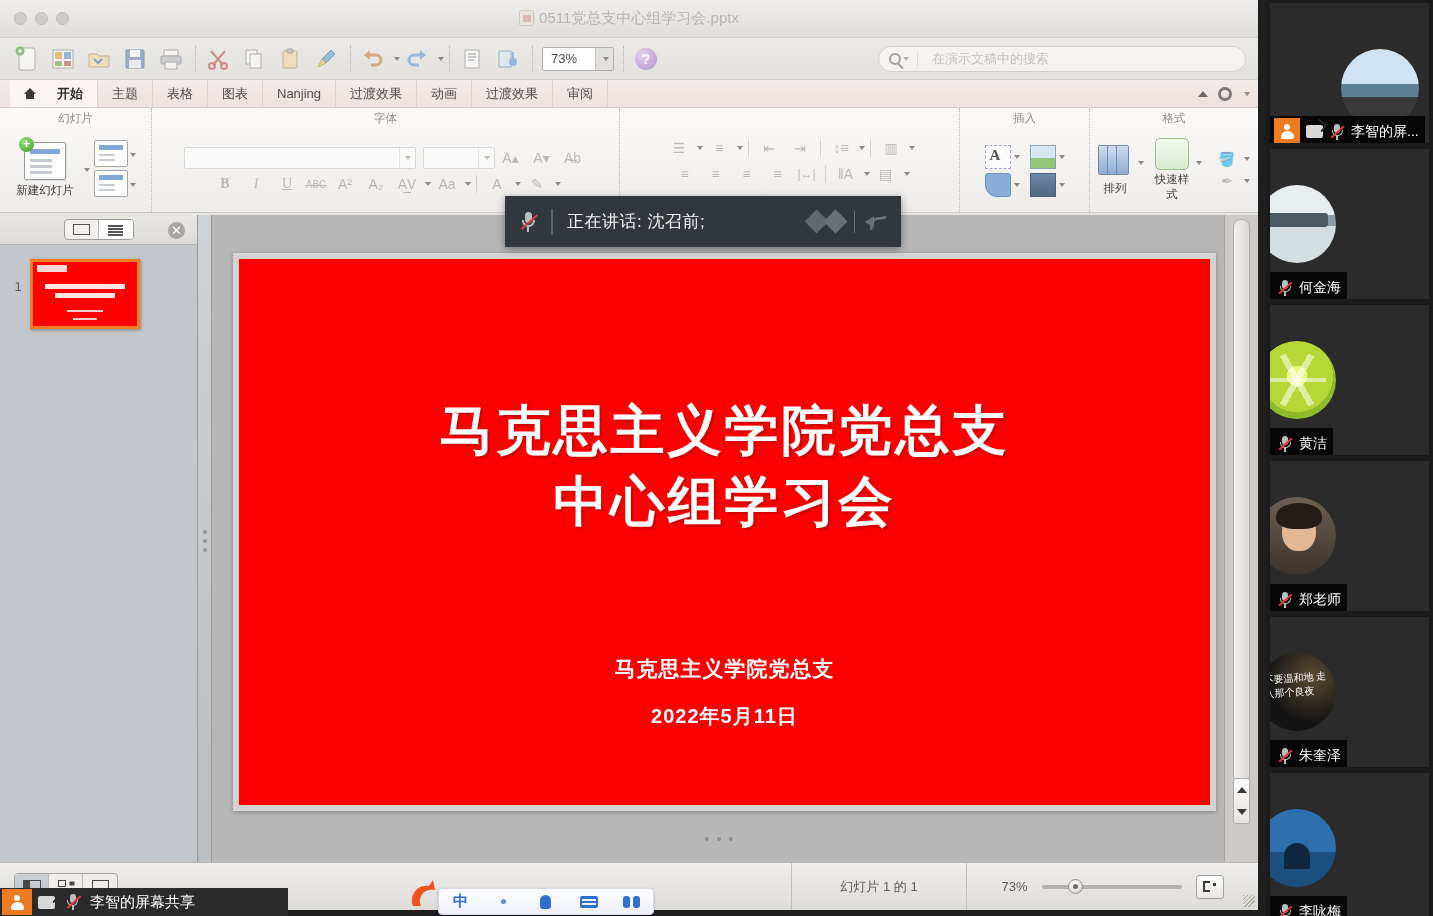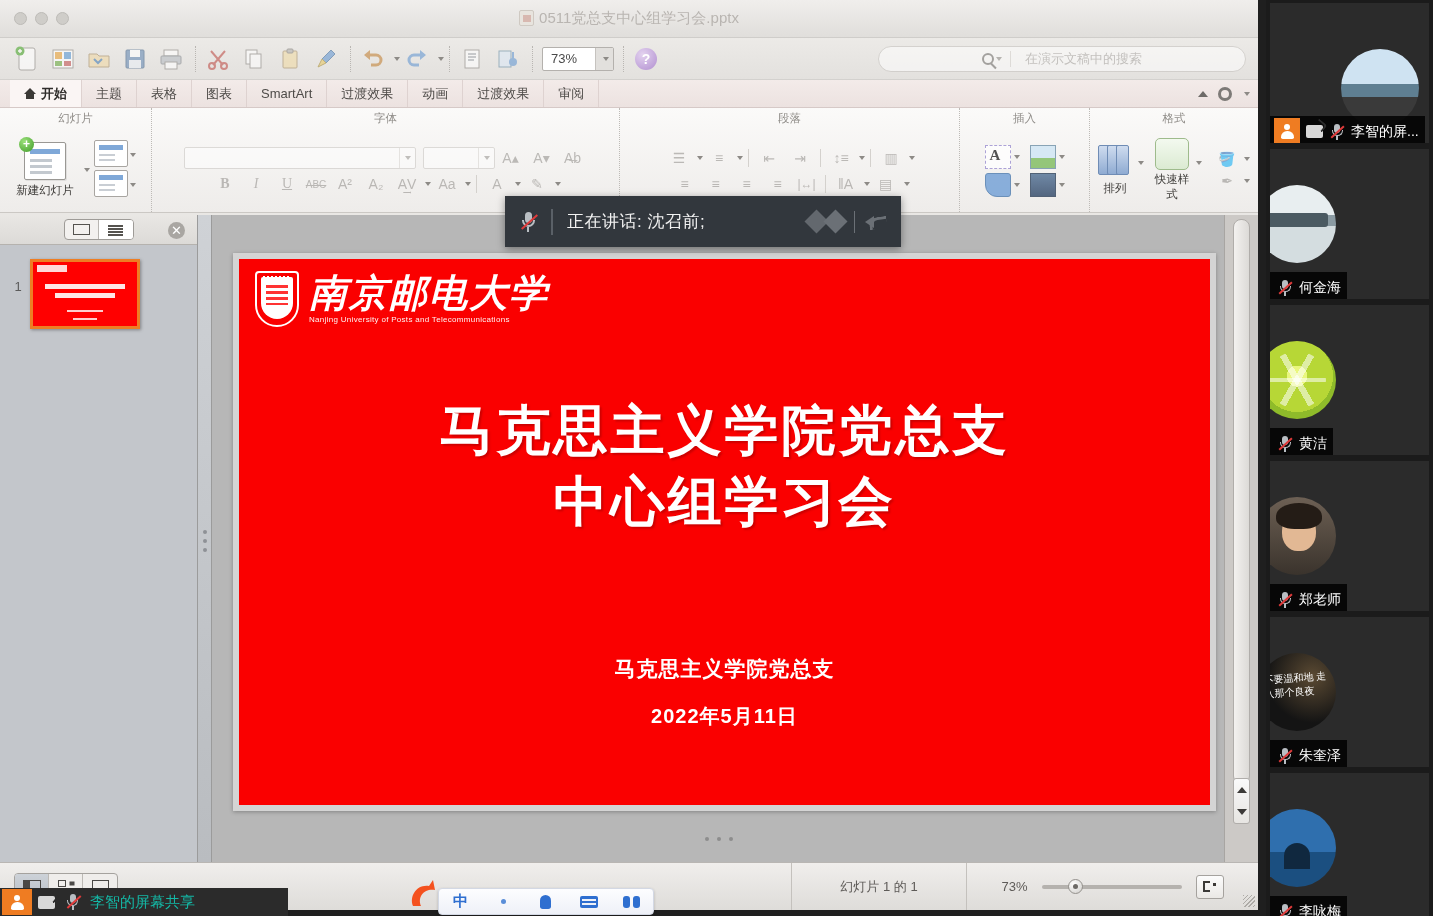--- a/index.html
+++ b/index.html
@@ -83,21 +83,20 @@
     color: #fff; font-size: 14px; font-weight: bold;
     display: flex; align-items: center; justify-content: center;
     margin-left: 6px;
   }
   .searchbox {
     position: absolute; right: 12px; top: 8px;
     width: 368px; height: 26px;
     background: #fff; border: 1px solid #c3c0bc; border-radius: 13px;
     display: flex; align-items: center; padding: 0 10px;
     opacity: .55;
-    justify-content: center;
   }
   .searchbox .mag {
     width: 12px; height: 12px; border: 2px solid #6c6a67;
     border-radius: 50%; position: relative; flex: none;
   }
   .searchbox .mag::after {
     content: ""; position: absolute; right: -5px; bottom: -4px;
     width: 7px; height: 2px; background: #6c6a67;
     transform: rotate(45deg);
   }
@@ -107,20 +106,21 @@
   
   .tabbar {
     height: 28px; background: linear-gradient(#f3ebe9, #ece2e0);
     display: flex; align-items: stretch; padding-left: 10px;
     border-bottom: 1px solid #d6c9c7; position: relative;
   }
   .tab {
     padding: 0 14px; display: flex; align-items: center;
     font-size: 13px; color: #4e4b48; border-right: 1px solid #ded2d0;
     white-space: nowrap;
+    gap: 16px;
   }
   .tab.active { background: #faf5f4; color: #2f2d2b; font-weight: 600; }
   .home-ico {
     width: 12px; height: 11px; margin-right: 5px; position: relative;
   }
   .home-ico::before {
     content: ""; position: absolute; left: 0; top: 0;
     border-left: 6px solid transparent; border-right: 6px solid transparent;
     border-bottom: 6px solid #3b3936;
   }
@@ -484,21 +484,21 @@
   .user-glyph::after{content:"";position:absolute;left:1px;top:7px;width:13px;height:8px;
     border-radius:7px 7px 2px 2px;background:#fff;}
   .share-scr-ico {
     width: 28px;height:26px; display:flex;align-items:center;justify-content:center;flex:none;
   }
   .scr-glyph{width:17px;height:13px;background:#d8d8d8;border-radius:2px;position:relative;}
   .scr-glyph::after{content:"";position:absolute;right:-3px;top:-4px;width:9px;height:7px;
     border:2px solid #2b2b2b;border-left:none;border-bottom:none;transform:rotate(40deg);
     border-radius:0 4px 0 0;}
   .share-mic { width: 26px;display:flex;align-items:center;justify-content:center;flex:none;}
-  .share-label { color:#14b8a6; font-size: 15px; padding-left: 4px; white-space:nowrap;}
+  .share-label { color:#ffffff; font-size: 15px; padding-left: 4px; white-space:nowrap;}
 
   
   .ime-bar {
     position:absolute; left: 438px; bottom: 1px; width: 216px; height: 27px;
     background: linear-gradient(#fdfdff,#eef1f8);
     border:1px solid #d3d8e4; border-radius: 4px;
     display:flex; align-items:center; z-index: 55;
     box-shadow: 0 1px 3px rgba(0,0,0,.2);
   }
   .sogou-logo {
@@ -708,21 +708,21 @@
     </div>
 
     <div class="tabbar">
       <div class="tab active">
         <span class="home-ico"></span>
         <span>开始</span>
       </div>
       <div class="tab">主题</div>
       <div class="tab">表格</div>
       <div class="tab">图表</div>
-      <div class="tab">SmartArt</div>
+      <div class="tab">Nanjing</div>
       <div class="tab">过渡效果</div>
       <div class="tab">动画</div>
       <div class="tab">过渡效果</div>
       <div class="tab">审阅</div>
       <div class="tabbar-right">
         <div class="chev-up"></div>
         <div class="gear"></div>
         <div class="caret"></div>
       </div>
     </div>
@@ -786,21 +786,20 @@
             <div class="vsep"></div>
             <div class="tool">A</div>
             <div class="caret"></div>
             <div class="tool">✎</div>
             <div class="caret"></div>
           </div>
         </div>
       </div>
 
       <div class="rgroup" style="width:340px">
-        <div class="rgroup-title">段落</div>
         <div class="rgroup-body" style="flex-direction:column;justify-content:center;padding-top:2px">
           <div class="rowline">
             <div class="tool">☰</div>
             <div class="caret"></div>
             <div class="tool">≡</div>
             <div class="caret"></div>
             <div class="vsep"></div>
             <div class="tool">⇤</div>
             <div class="tool">⇥</div>
             <div class="vsep"></div>
@@ -902,30 +901,20 @@
         </div>
       </div>
 
       <div class="splitter">
           <i></i>
         </div>
 
       <div class="canvas">
         <div class="slide-wrap">
           <div class="slide">
-            <div class="nupt-logo">
-              <div class="shield">
-                <div class="top"></div>
-                  <div class="inner"></div>
-              </div>
-              <div>
-                <div class="logo-cn">南京邮电大学</div>
-                <div class="logo-en">Nanjing University of Posts and Telecommunications</div>
-              </div>
-            </div>
             <div class="slide-title">
               <div>马克思主义学院党总支</div>
               <div>中心组学习会</div>
             </div>
             <div class="slide-sub">马克思主义学院党总支</div>
             <div class="slide-date">2022年5月11日</div>
           </div>
         </div>
         <div class="dots"><i></i><i></i><i></i></div>
       </div>

